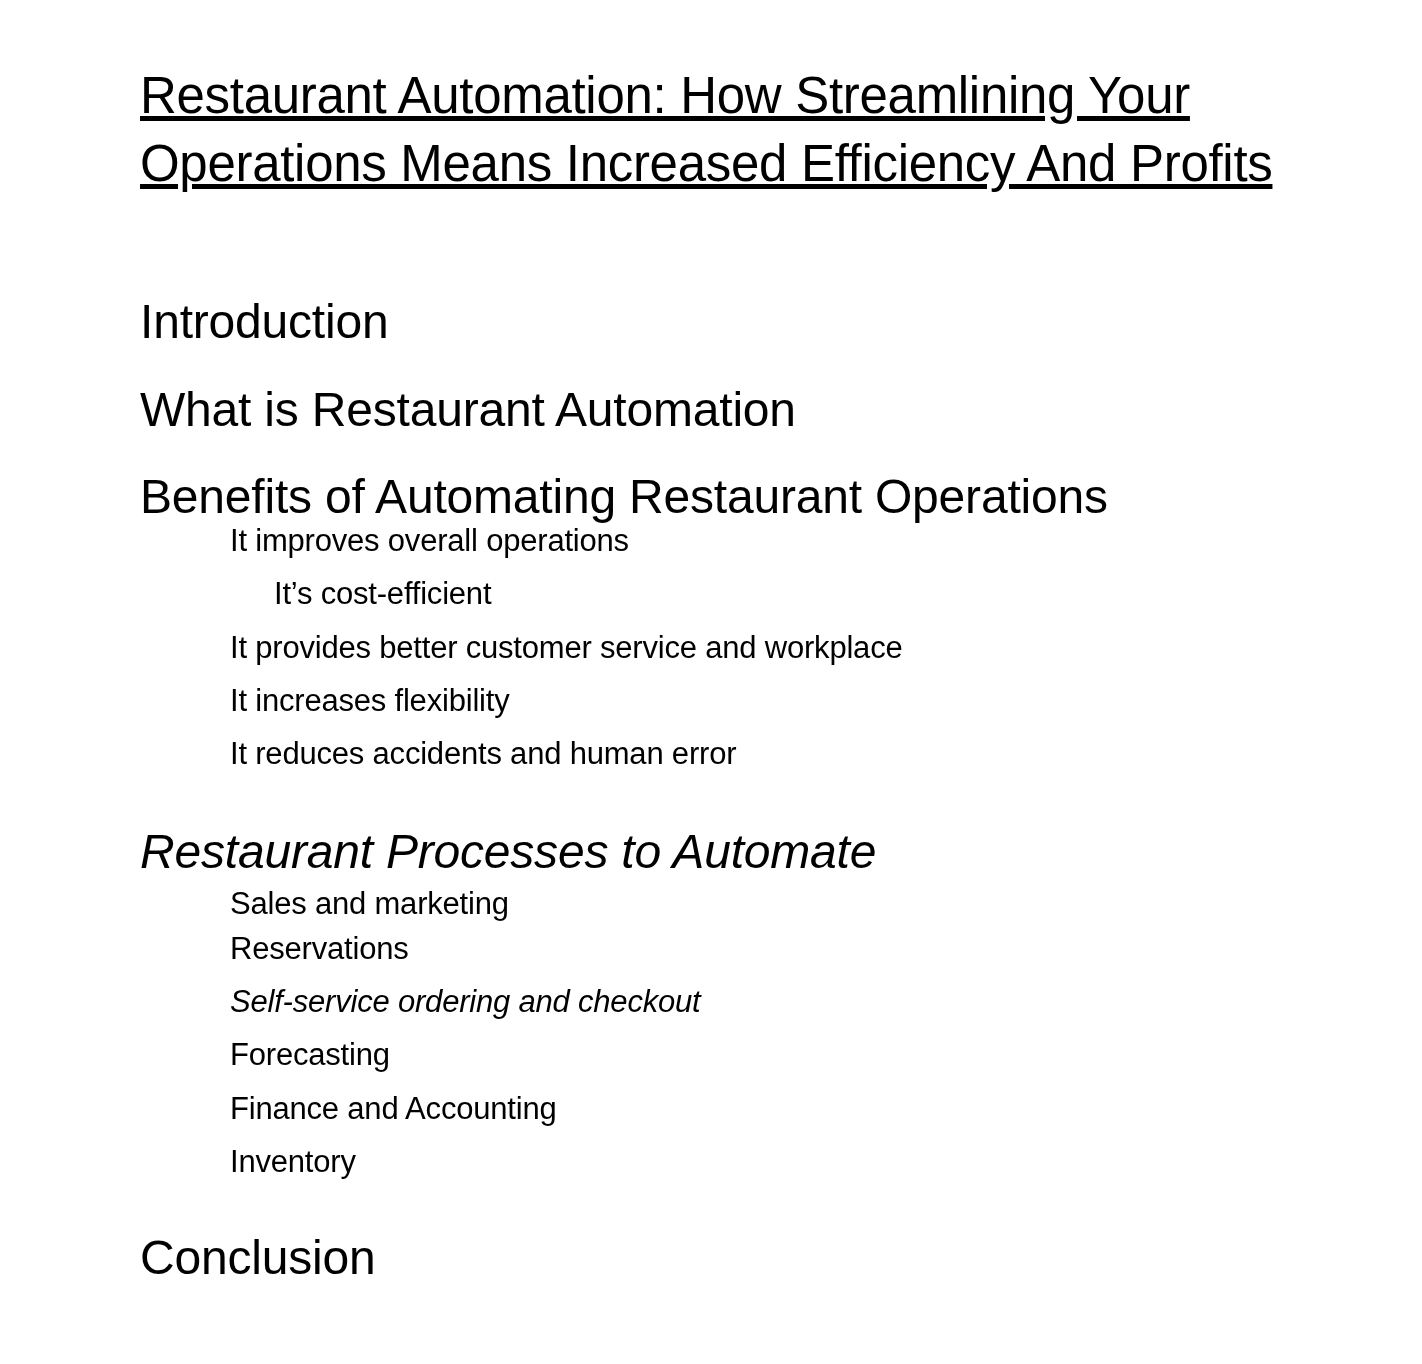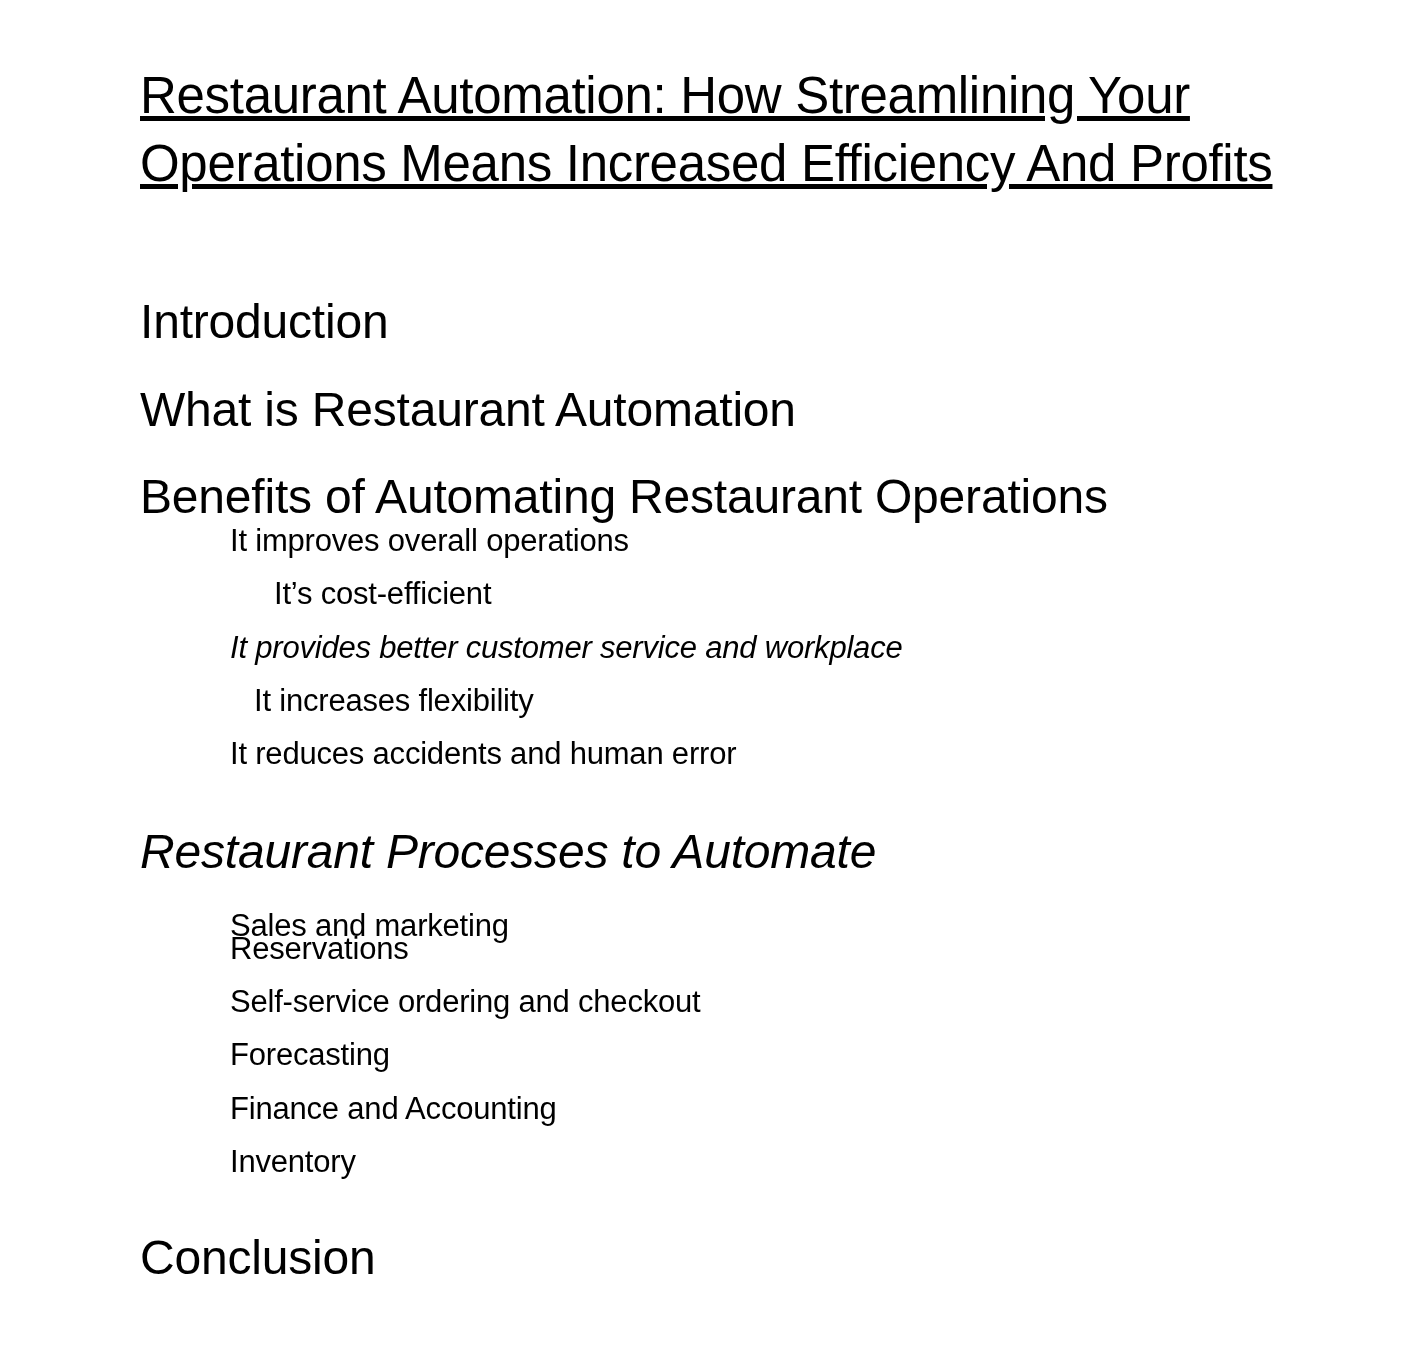--- a/index.html
+++ b/index.html
@@ -28,26 +28,26 @@
 <div class="doc">
   <h1 class="title">Restaurant Automation: How Streamlining Your Operations Means Increased Efficiency And Profits</h1>
 
   <h2 class="h2" style="top:298px;">Introduction</h2>
 
   <h2 class="h2" style="top:386px;">What is Restaurant Automation</h2>
 
   <h2 class="h2" style="top:473px;text-align:center;">Benefits of Automating Restaurant Operations</h2>
   <p class="item" style="top:521px;">It improves overall operations</p>
   <p class="item" style="top:574px;margin-left:44px;">It’s cost-efficient</p>
-  <p class="item" style="top:628px;font-style:italic;">It provides better customer service and workplace</p>
-  <p class="item" style="top:681px;margin-left:24px;">It increases flexibility</p>
+  <p class="item" style="top:628px;">It provides better customer service and workplace</p>
+  <p class="item" style="top:681px;">It increases flexibility</p>
   <p class="item" style="top:734px;">It reduces accidents and human error</p>
 
   <h2 class="h2" style="top:828px;font-style:italic;">Restaurant Processes to Automate</h2>
-  <p class="item" style="top:906px;">Sales and marketing</p>
+  <p class="item" style="top:884px;">Sales and marketing</p>
   <p class="item" style="top:929px;">Reservations</p>
-  <p class="item" style="top:982px;">Self-service ordering and checkout</p>
+  <p class="item" style="top:982px;font-style:italic;">Self-service ordering and checkout</p>
   <p class="item" style="top:1035px;">Forecasting</p>
   <p class="item" style="top:1089px;">Finance and Accounting</p>
   <p class="item" style="top:1142px;">Inventory</p>
 
   <h2 class="h2" style="top:1234px;">Conclusion</h2>
 </div>
 
 </body></html>

